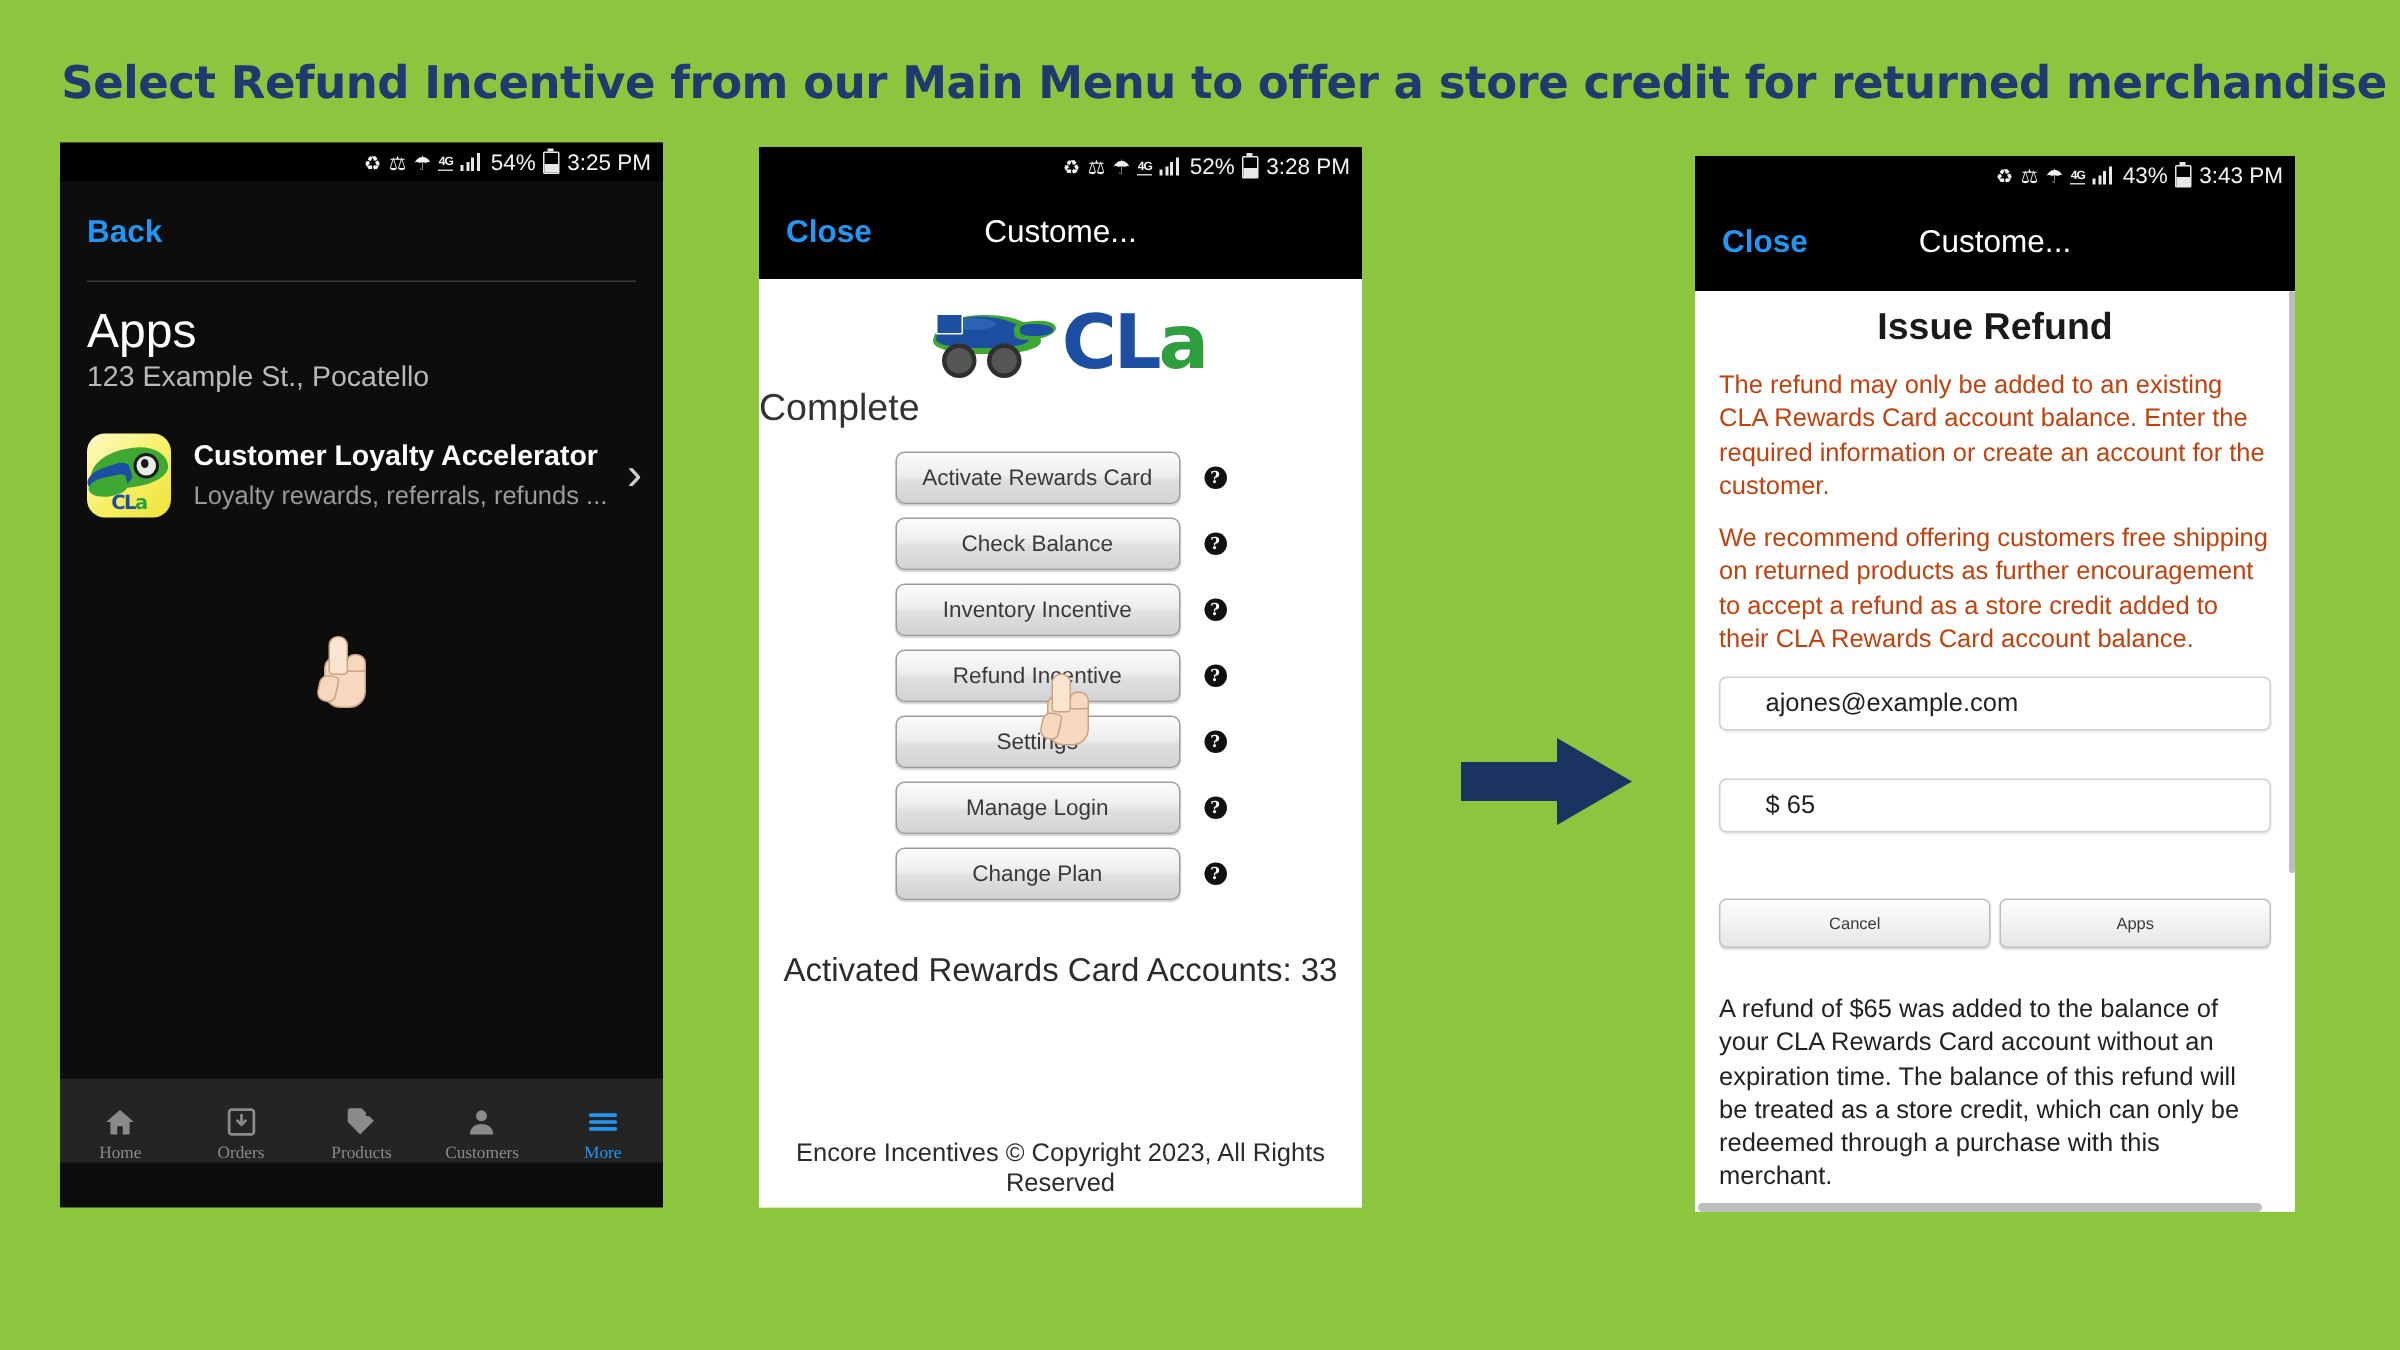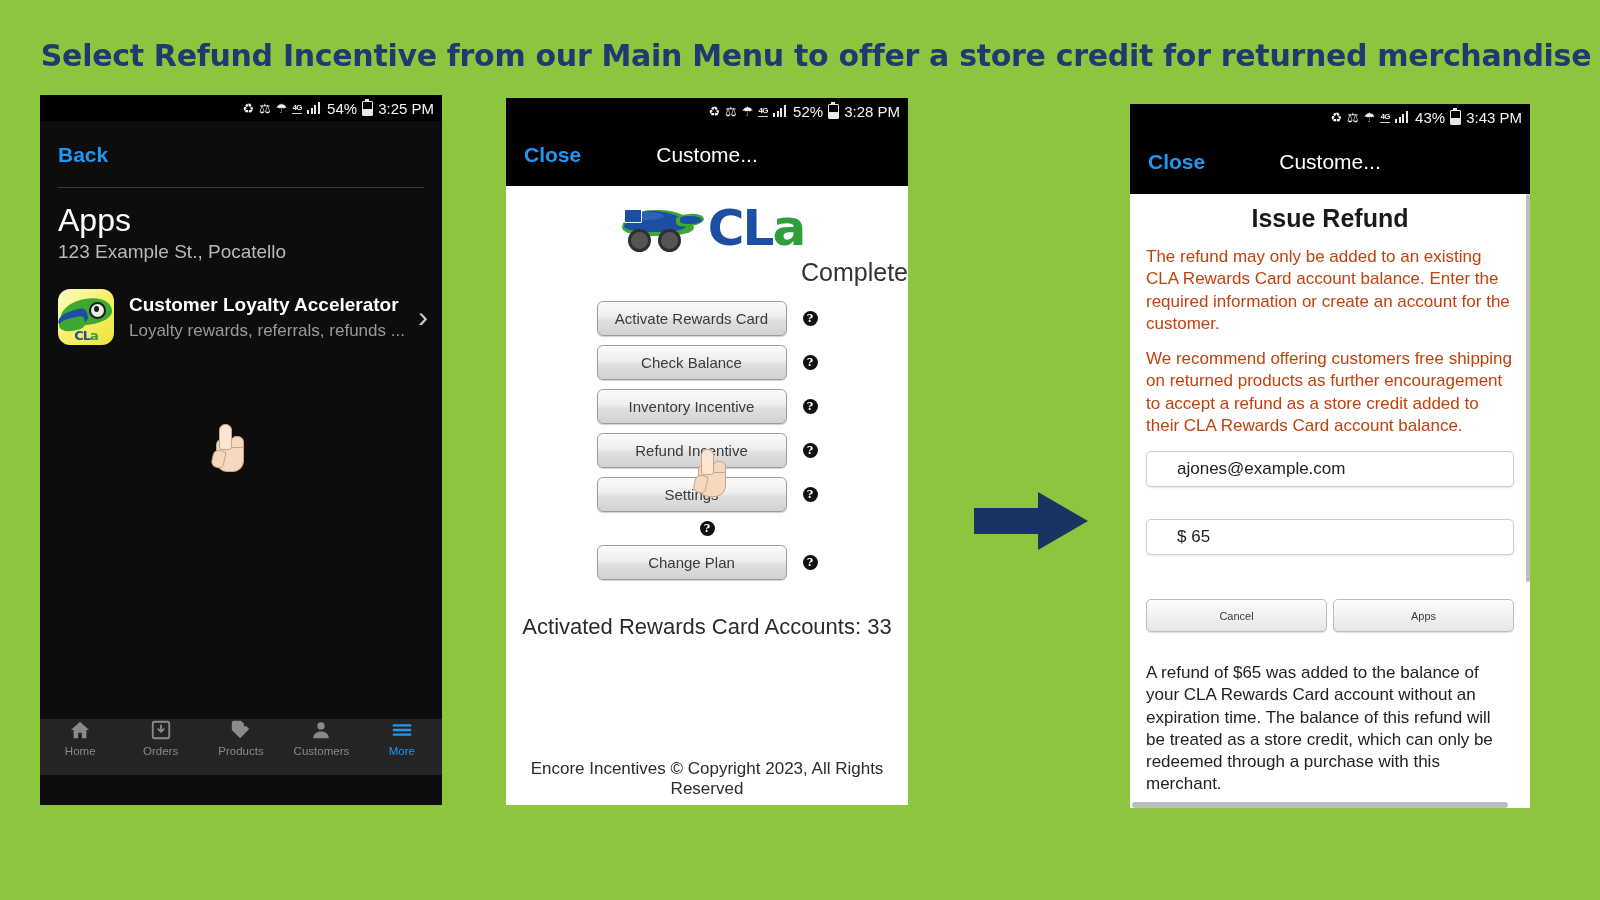--- a/index.html
+++ b/index.html
@@ -145,21 +145,21 @@
     position:absolute; left:0px; top:26px; width:11px; height:16px;
     background:#f6d8bf; border:1.5px solid #c9a387; border-radius:6px 3px 5px 6px;
     transform:rotate(12deg);
   }
   #hand1 { left:172px; top:303px; }
   #hand2 { left:694px; top:449px; }
 
   
   .p1-nav {
     position:absolute; left:0; bottom:0; width:100%; height:56px;
-    background:#242424; display:flex; align-items:flex-start;
+    background:#242424; display:flex; align-items:flex-end;font-family:Liberation Serif, serif;
   }
   .navitem {
     flex:1 1 0; display:flex; flex-direction:column; align-items:center; justify-content:center;
     color:#8a8a8a; font-size:11.5px; gap:4px;
   }
   .navitem.active { color:#2196f3; }
   .navicon { width:22px; height:22px; display:block; }
   .navicon svg { width:22px; height:22px; display:block; }
 
   
@@ -207,21 +207,21 @@
   .lt-wheel.w1 { left:18px; }
   .lt-wheel.w2 { left:48px; }
   .logo-cla {
     font-family:"DejaVu Sans", sans-serif; font-weight:bold; font-size:50px;
     letter-spacing:-2px; line-height:1; display:flex; align-items:flex-end;
   }
   .logo-cla .c { color:#1c4fa1; }
   .logo-cla .l { color:#1c4fa1; }
   .logo-cla .a { color:#2e9e3e; }
   .logo-complete {
-    text-align:right; font-size:25px; color:#333; margin-top:4px;
+    text-align:left; font-size:25px; color:#333; margin-top:4px;
   }
 
   .menu-list { margin-top:14px; }
   .menu-row {
     display:flex; align-items:center; justify-content:center; gap:16px;
     margin-bottom:9px; position:relative;
   }
   .menu-btn {
     width:188px; height:33px; border:1px solid #9c9c9c; border-radius:6px;
     background:linear-gradient(to bottom,#fbfbfb 0%,#eeeeee 45%,#e0e0e0 55%,#d2d2d2 100%);
@@ -433,20 +433,21 @@
       </div>
       <div class="menu-row">
         <div class="menu-btn">Refund Incentive</div>
         <div class="help-icon">?</div>
       </div>
       <div class="menu-row">
         <div class="menu-btn">Settings</div>
         <div class="help-icon">?</div>
       </div>
       <div class="menu-row">
+        <div class="menu-btn">Manage Login</div>
         <div class="help-icon">?</div>
       </div>
       <div class="menu-row">
         <div class="menu-btn">Change Plan</div>
         <div class="help-icon">?</div>
       </div>
     </div>
 
     <div class="p2-count">Activated Rewards Card Accounts: 33</div>
     <div class="p2-footer">Encore Incentives © Copyright 2023, All Rights Reserved</div>

